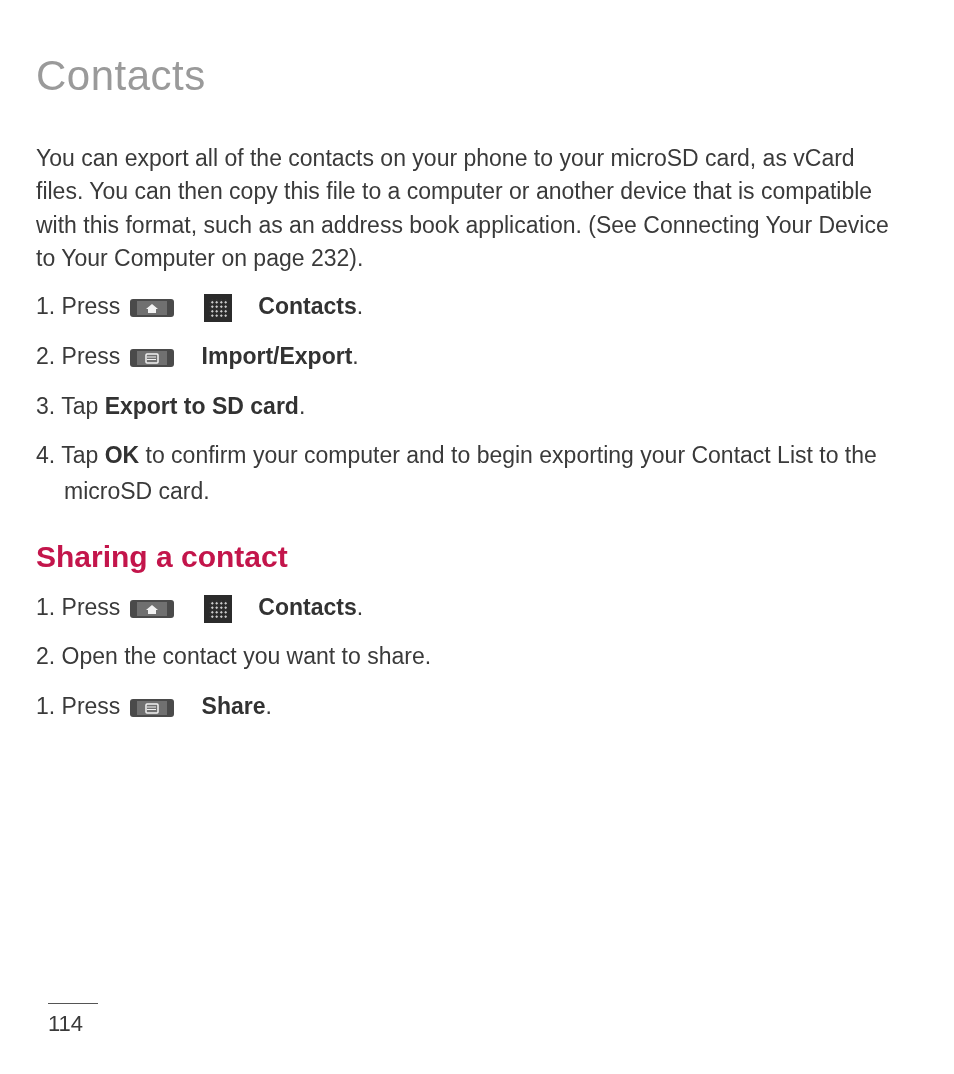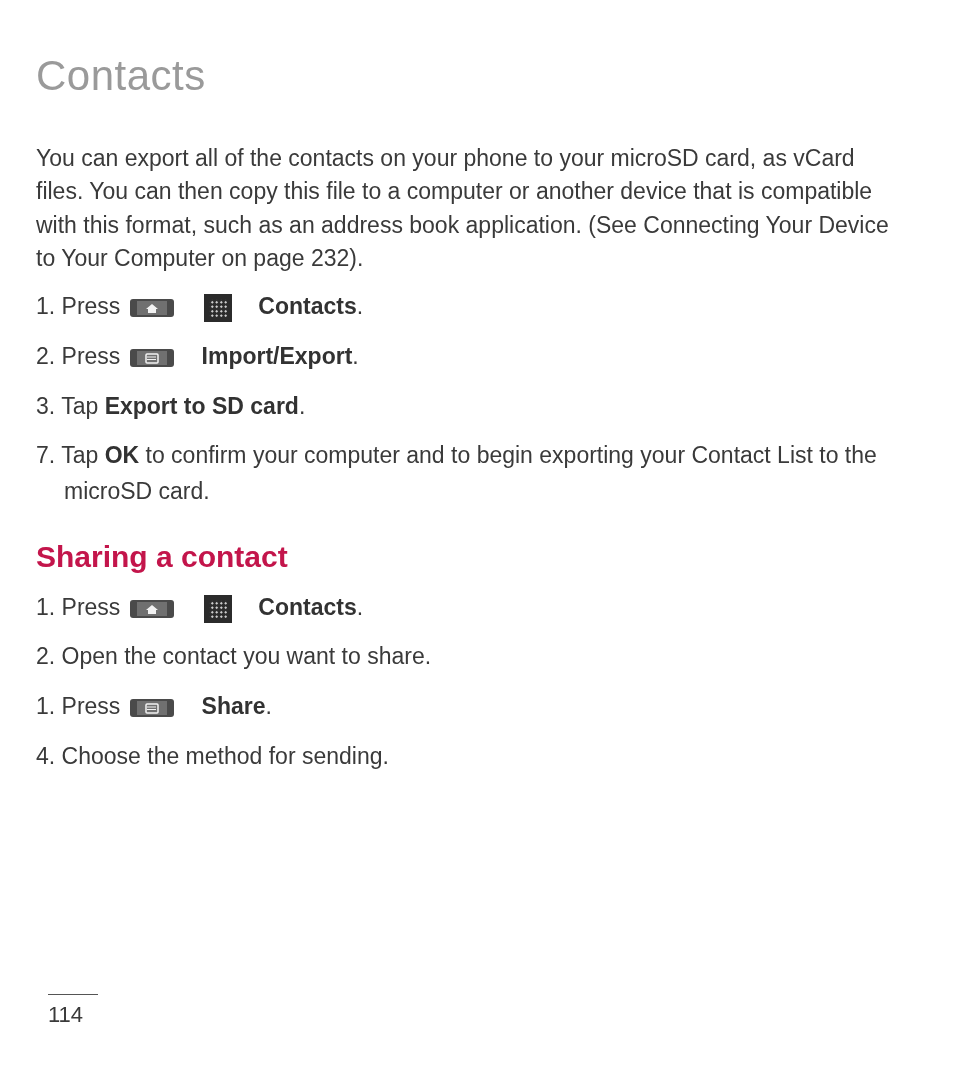--- a/index.html
+++ b/index.html
@@ -91,21 +91,21 @@
     position: absolute;
     top: 5px; left: 5px; right: 5px; bottom: 5px;
     background-image:
       radial-gradient(circle, #d9d9d9 1.1px, transparent 1.1px);
     background-size: 4.5px 4.5px;
     background-position: 1px 1px;
   }
   .page-number {
     position: absolute;
     left: 48px;
-    bottom: 46px;
+    bottom: 37px;
     font-size: 22px;
     color: #3a3a3a;
   }
   .page-number::before {
     content: "";
     position: absolute;
     top: -8px;
     left: 0;
     width: 50px;
     border-top: 1px solid #555;
@@ -146,21 +146,21 @@
           <line x1="18" y1="13.5" x2="27" y2="13.5" stroke="#f2f2f2" stroke-width="1"></line>
         </svg>
       </span>
       <span class="sep">&gt;</span>
       <span class="bold">Import/Export</span><span>.</span>
     </li>
     <li>
       <span>3. Tap </span><span class="bold">Export to SD card</span><span>.</span>
     </li>
     <li>
-      <span>7. Tap </span><span class="bold">OK</span><span> to confirm your computer and to begin exporting your Contact List to the microSD card.</span>
+      <span>4. Tap </span><span class="bold">OK</span><span> to confirm your computer and to begin exporting your Contact List to the microSD card.</span>
     </li>
   </ol>
 
   <h2 class="section-heading">Sharing a contact</h2>
 
   <ol class="steps">
     <li>
       <span>1. Press </span>
       <span class="key">
         <svg width="46" height="24" viewBox="0 0 46 24">
@@ -182,17 +182,16 @@
           <path d="M4 3 H42 Q45 3 45 6 V18 Q45 21 42 21 H4 Q1 21 1 18 V6 Q1 3 4 3 Z" fill="#4a4a4a"></path>
           <path d="M8 5 H38 V19 H8 Z" fill="#707070"></path>
           <rect x="17" y="8" width="12" height="9" rx="1" fill="none" stroke="#f2f2f2" stroke-width="1.5"></rect>
           <line x1="18" y1="11" x2="27" y2="11" stroke="#f2f2f2" stroke-width="1"></line>
           <line x1="18" y1="13.5" x2="27" y2="13.5" stroke="#f2f2f2" stroke-width="1"></line>
         </svg>
       </span>
       <span class="sep">&gt;</span>
       <span class="bold">Share</span><span>.</span>
     </li>
-    <li>4. Choose the method for sending.</li>
   </ol>
 
   <div class="page-number">114</div>
 </div>
 
 </body></html>

